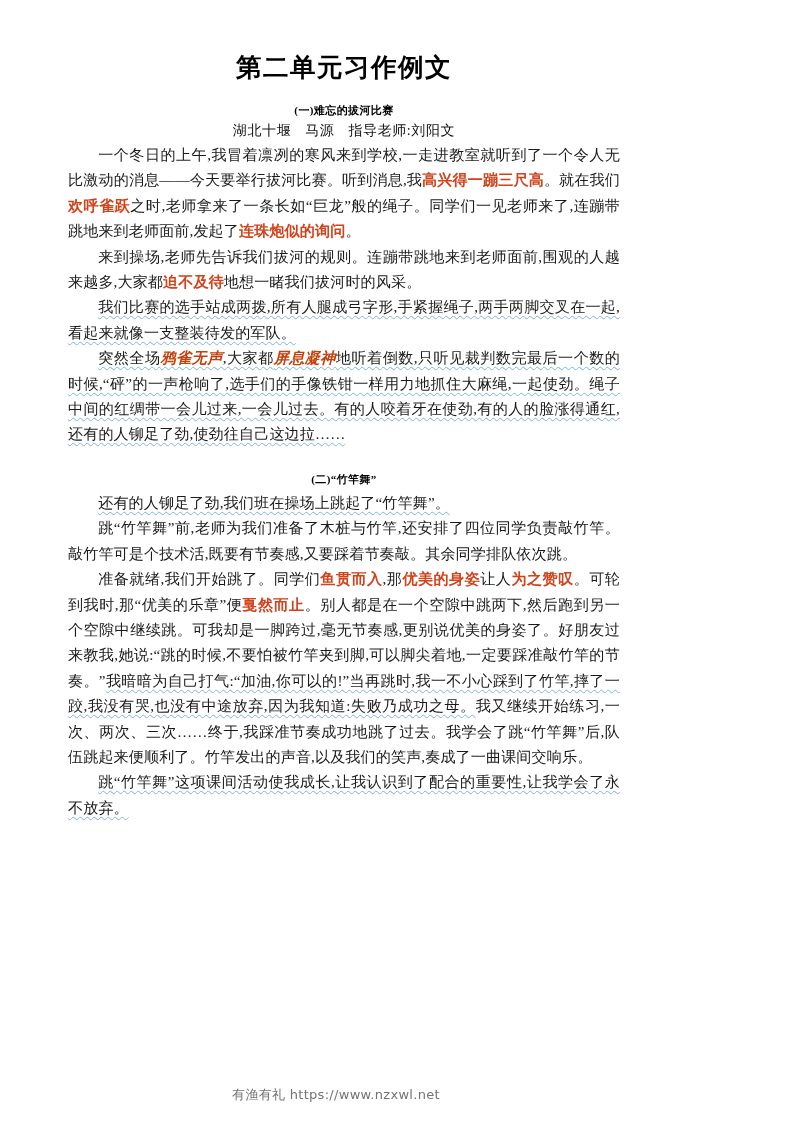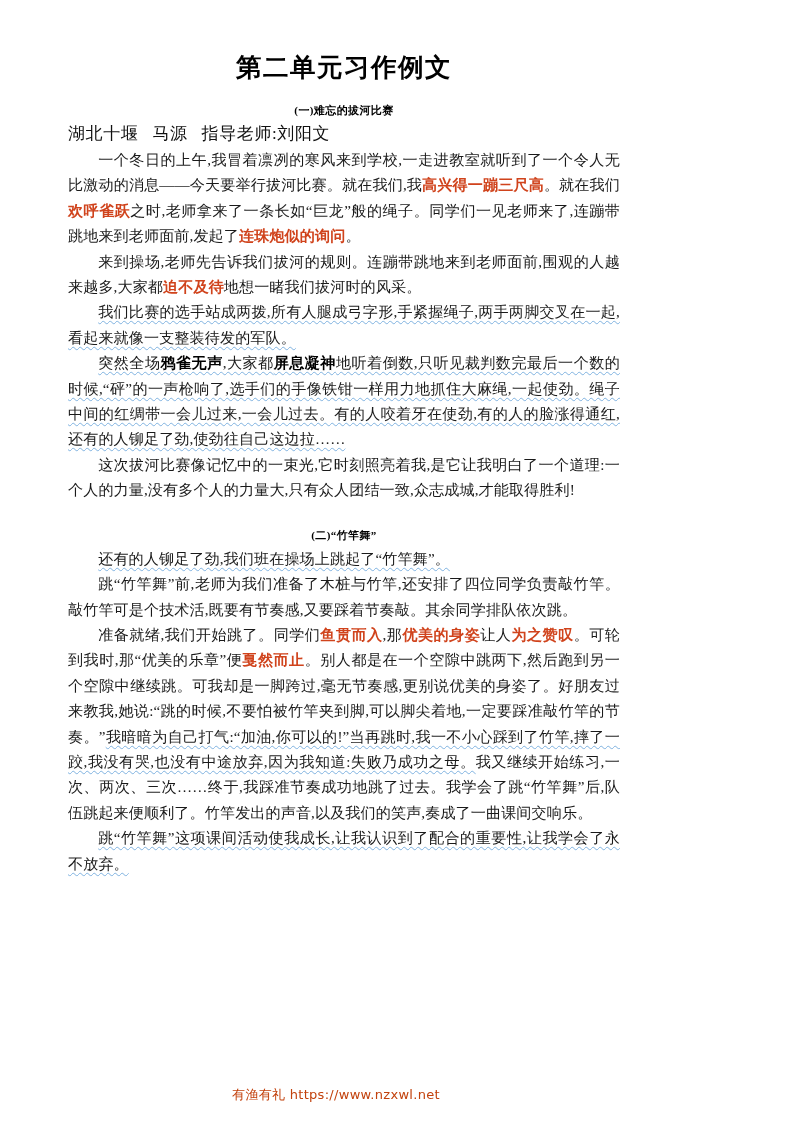--- a/index.html
+++ b/index.html
@@ -36,21 +36,22 @@
 
   .art-title {
     text-align: center;
     font-size: 11px;
     font-weight: bold;
     letter-spacing: 0.4px;
     margin: 10px 0 4px 0;
     color: #000;
   }
   .art-byline {
-    font-size: 17px;
+    text-align: center;
+    font-size: 14px;
     letter-spacing: 0.6px;
     margin: 0 0 3px 0;
     color: #111;
   }
   .art-byline .sp { display: inline-block; width: 14px; }
 
   p.para {
     font-size: 15.1px;
     line-height: 25.4px;
     text-align: justify;
@@ -70,54 +71,53 @@
   
   .w {
     text-decoration: underline;
     text-decoration-style: wavy;
     text-decoration-color: #7fb2e0;
     text-decoration-thickness: 1px;
     text-underline-offset: 3px;
   }
 
   
-  .r.w { color: #000000; }
+  .r.w { color: #c2410c; font-style: italic; }
 
   .art2-gap { height: 14px; }
 
   .watermark {
     position: absolute;
     left: 0;
     right: 16px;
     bottom: 18px;
     text-align: center;
     font-family: "DejaVu Sans", "Liberation Sans", sans-serif;
     font-size: 13px;
-    color: #c2410c;
+    color: #737373;
     letter-spacing: 0.3px;
   }
 </style>
 </head>
 <body>
 
 <div class="page">
 
   <h1 class="doc-title">第二单元习作例文</h1>
 
   <div class="article">
     <h2 class="art-title">(一)难忘的拔河比赛</h2>
     <div class="art-byline">
       <span>湖北十堰</span><span class="sp"></span><span>马源</span><span class="sp"></span><span>指导老师:刘阳文</span>
     </div>
     <div>
-        <p class="para"><span>一个冬日的上午,我冒着凛冽的寒风来到学校,一走进教室就听到了一个令人无比激动的消息——今天要举行拔河比赛。就在我们,我</span><span class="r">高兴得一蹦三尺高</span><span>。就在我们</span><span class="r">欢呼雀跃</span><span>之时,老师拿来了一条长如“巨龙”般的绳子。同学们一见老师来了,连蹦带跳地来到老师面前,发起了</span><span class="r">连珠炮似的询问</span><span>。</span></p>
+        <p class="para"><span>一个冬日的上午,我冒着凛冽的寒风来到学校,一走进教室就听到了一个令人无比激动的消息——今天要举行拔河比赛。听到消息,我</span><span class="r">高兴得一蹦三尺高</span><span>。就在我们</span><span class="r">欢呼雀跃</span><span>之时,老师拿来了一条长如“巨龙”般的绳子。同学们一见老师来了,连蹦带跳地来到老师面前,发起了</span><span class="r">连珠炮似的询问</span><span>。</span></p>
         <p class="para"><span>来到操场,老师先告诉我们拔河的规则。连蹦带跳地来到老师面前,围观的人越来越多,大家都</span><span class="r">迫不及待</span><span>地想一睹我们拔河时的风采。</span></p>
         <p class="para"><span class="w">我们比赛的选手站成两拨,所有人腿成弓字形,手紧握绳子,两手两脚交叉在一起,看起来就像一支整装待发的军队。</span></p>
         <p class="para"><span class="w">突然全场</span><span class="r w">鸦雀无声</span><span class="w">,大家都</span><span class="r w">屏息凝神</span><span class="w">地听着倒数,只听见裁判数完最后一个数的时候,“砰”的一声枪响了,选手们的手像铁钳一样用力地抓住大麻绳,一起使劲。绳子中间的红绸带一会儿过来,一会儿过去。有的人咬着牙在使劲,有的人的脸涨得通红,还有的人铆足了劲,使劲往自己这边拉……</span></p>
-        <p class="para"><span>这次拔河比赛像记忆中的一束光,它时刻照亮着我,是它让我明白了一个道理:一个人的力量,没有多个人的力量大,只有众人团结一致,众志成城,才能取得胜利!</span></p>
       </div>
   </div>
 
   <div class="article">
     <div class="art2-gap"></div>
     <h2 class="art-title">(二)“竹竿舞”</h2>
     <div>
         <p class="para"><span class="w">还有的人铆足了劲,我们班在操场上跳起了“竹竿舞”。</span></p>
         <p class="para"><span>跳“竹竿舞”前,老师为我们准备了木桩与竹竿,还安排了四位同学负责敲竹竿。敲竹竿可是个技术活,既要有节奏感,又要踩着节奏敲。其余同学排队依次跳。</span></p>
         <p class="para"><span>准备就绪,我们开始跳了。同学们</span><span class="r">鱼贯而入</span><span>,那</span><span class="r">优美的身姿</span><span>让人</span><span class="r">为之赞叹</span><span>。可轮到我时,那“优美的乐章”便</span><span class="r">戛然而止</span><span>。别人都是在一个空隙中跳两下,然后跑到另一个空隙中继续跳。可我却是一脚跨过,毫无节奏感,更别说优美的身姿了。好朋友过来教我,她说:“跳的时候,不要怕被竹竿夹到脚,可以脚尖着地,一定要踩准敲竹竿的节奏。”</span><span class="w">我暗暗为自己打气:“加油,你可以的!”当再跳时,我一不小心踩到了竹竿,摔了一跤,我没有哭,也没有中途放弃,因为我知道:失败乃成功之母。</span><span>我又继续开始练习,一次、两次、三次……终于,我踩准节奏成功地跳了过去。我学会了跳“竹竿舞”后,队伍跳起来便顺利了。竹竿发出的声音,以及我们的笑声,奏成了一曲课间交响乐。</span></p>

